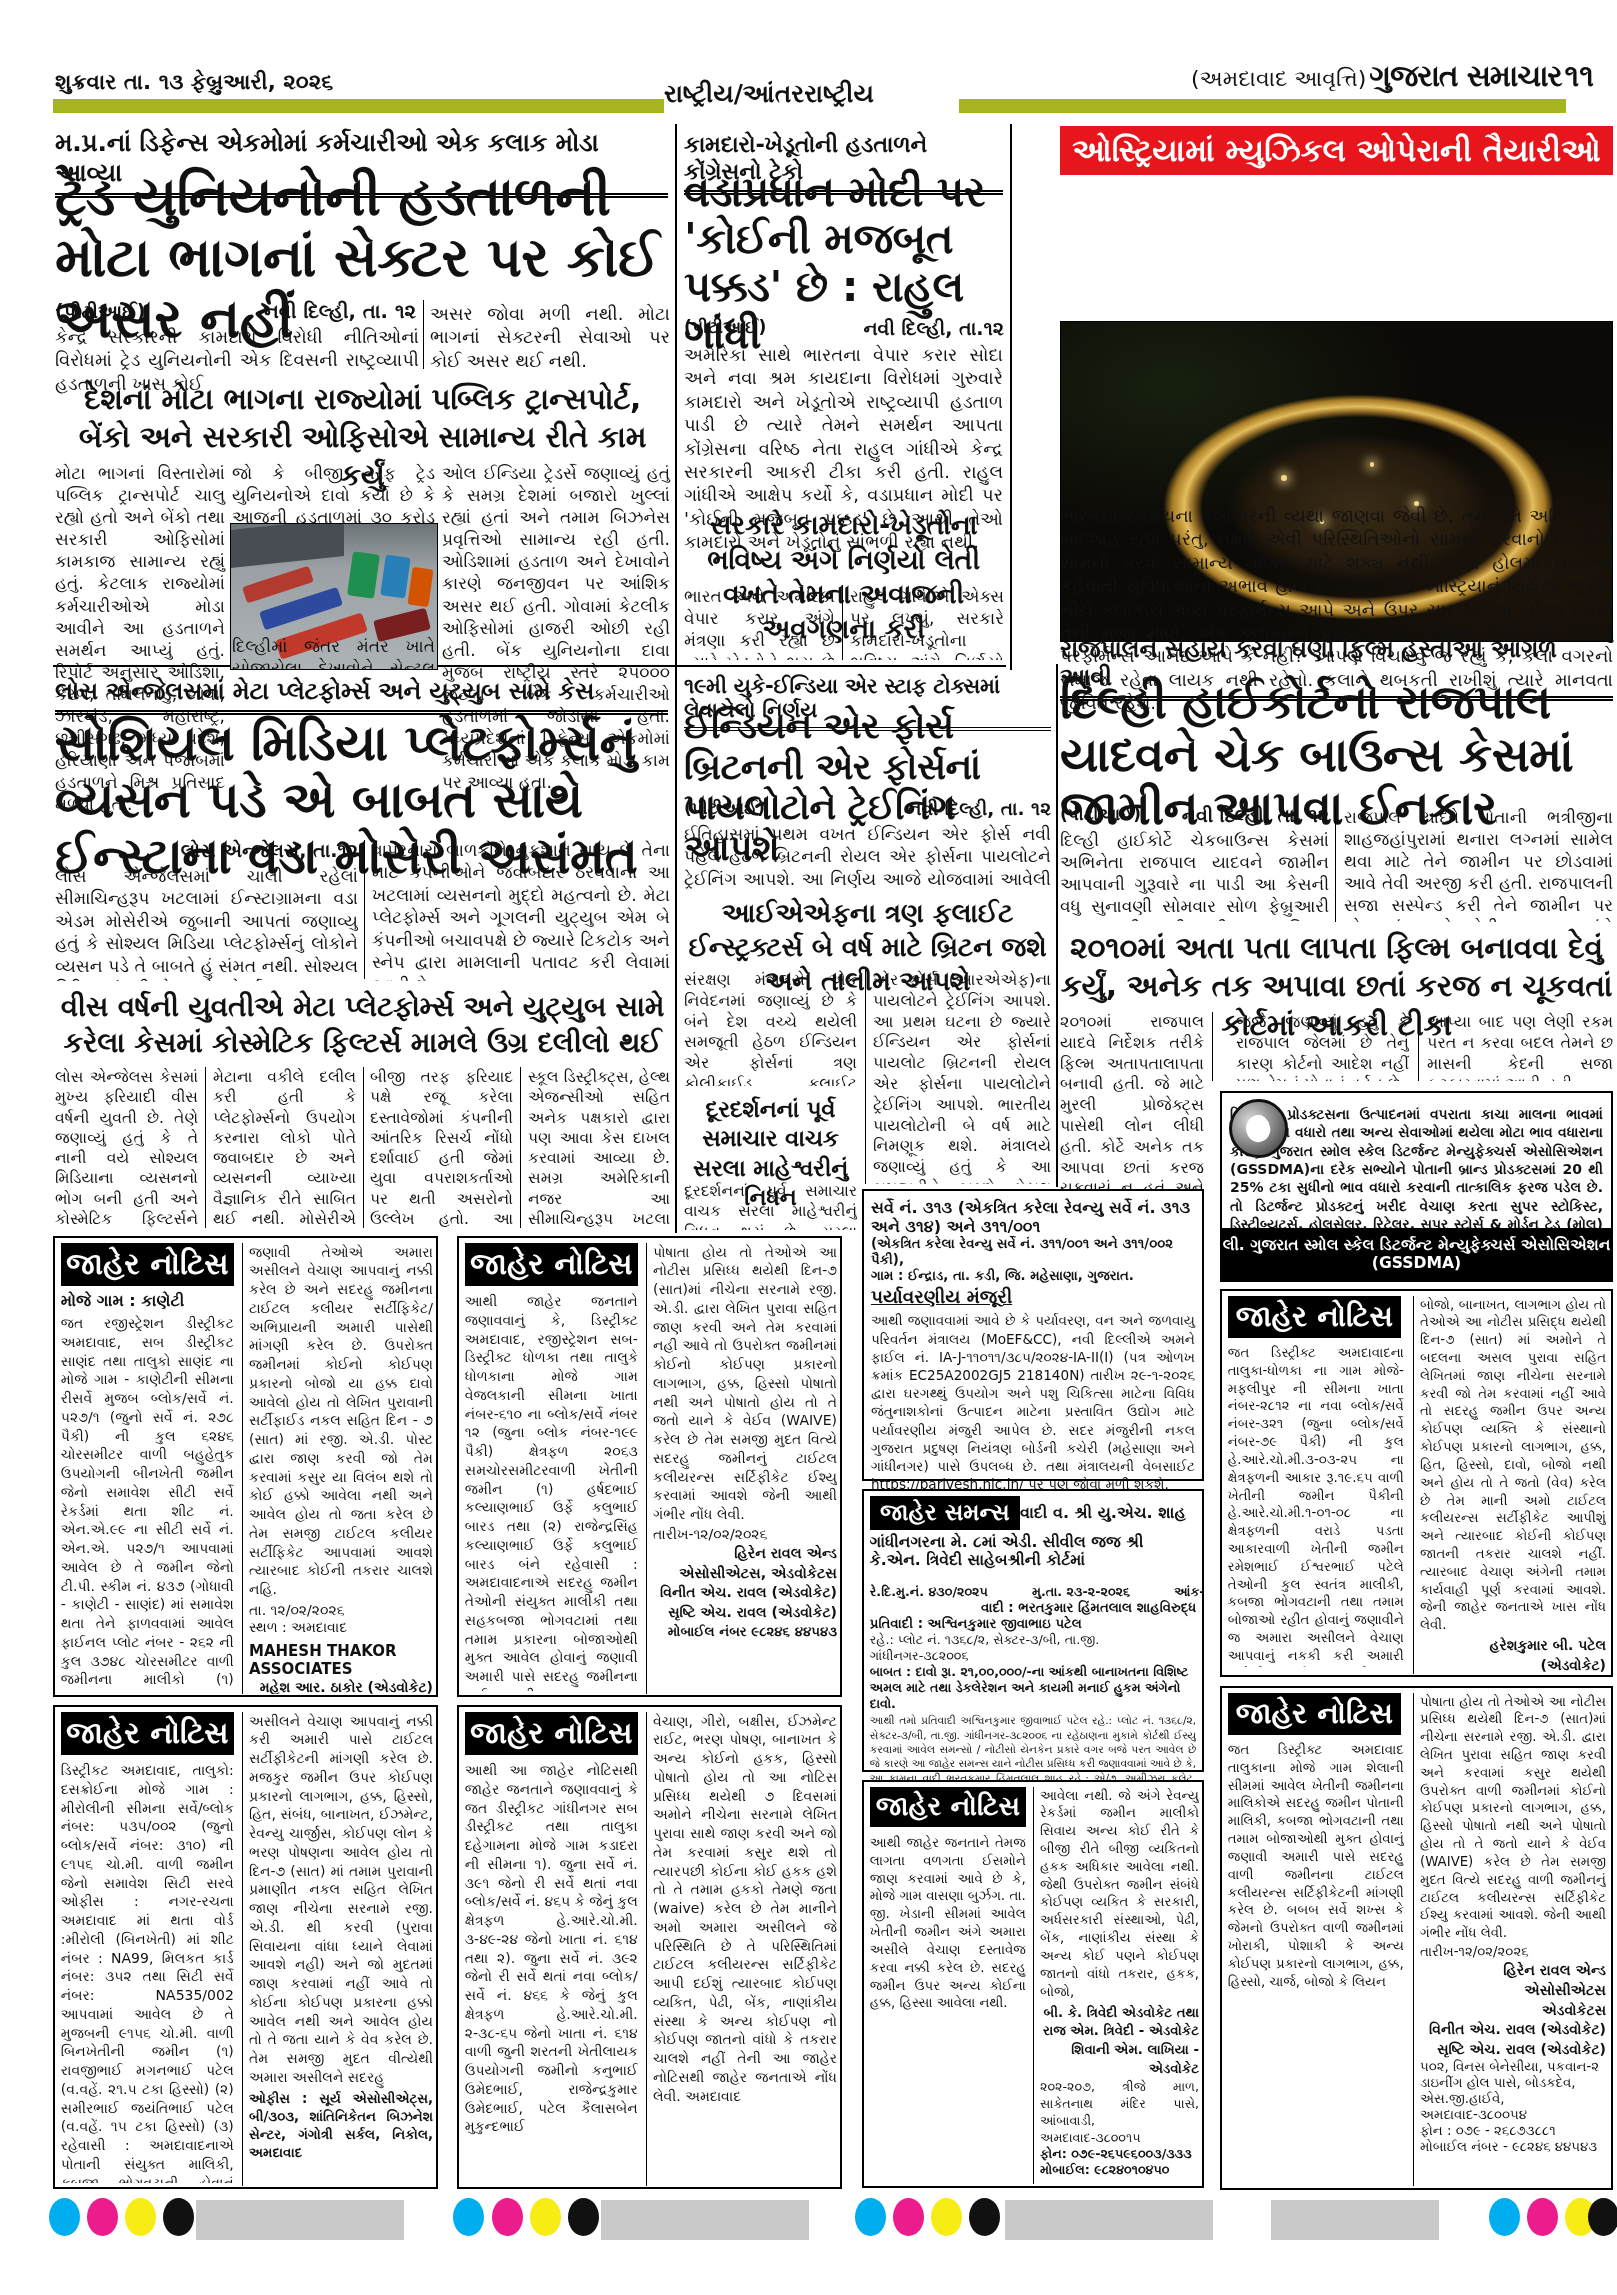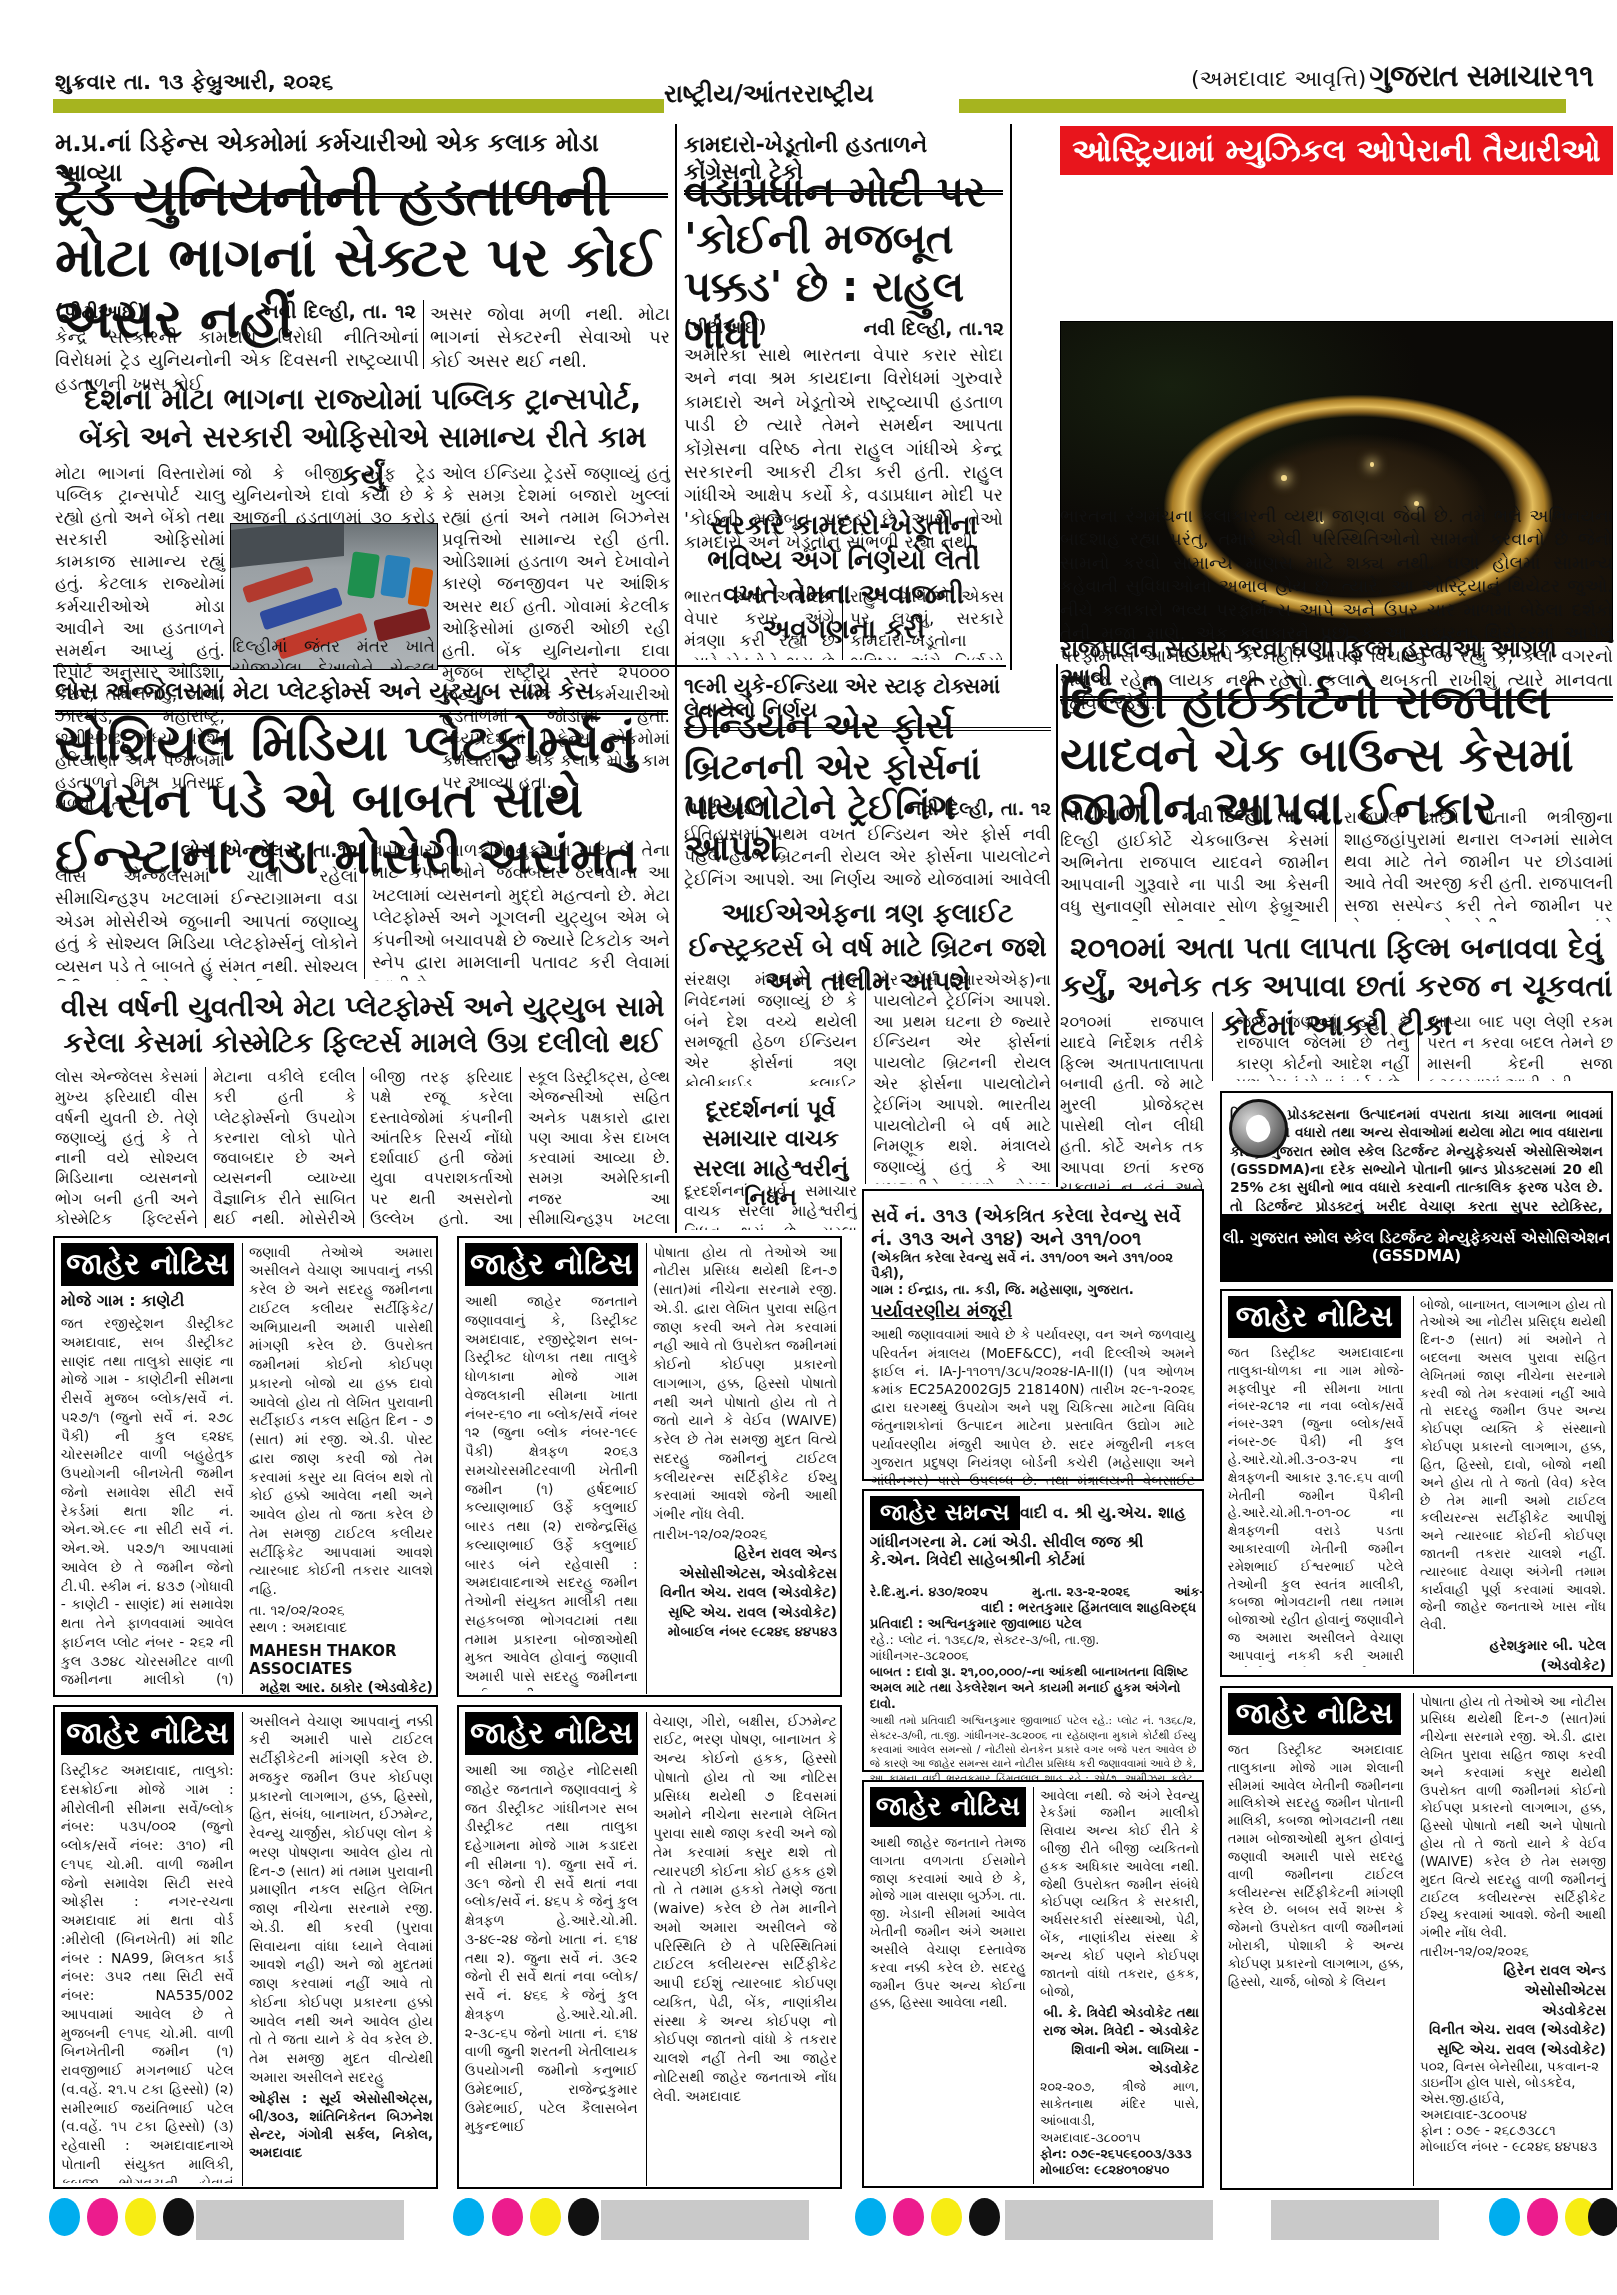--- a/index.html
+++ b/index.html
@@ -158,21 +158,21 @@
   <div class="abs vrule" style="left:1212px;top:1012px;height:69px;width:1.2px;"></div>
   <div class="abs body" style="left:1236px;top:1012px;width:173px;font-size:16px;height:69px;overflow:hidden;">જજે જણાવ્યું હતું કે રાજપાલ જેલમાં છે તેનું કારણ કોર્ટનો આદેશ નહીં પણ તેમનું પોતાનું વર્તન છે.</div>
   <div class="abs vrule" style="left:1418px;top:1012px;height:69px;width:1.2px;"></div>
   <div class="abs body" style="left:1427px;top:1012px;width:186px;font-size:16px;height:69px;overflow:hidden;">આપ્યા બાદ પણ લેણી રકમ પરત ન કરવા બદલ તેમને છ માસની કેદની સજા ફટકારવામાં આવી હતી.</div>
 
   <div class="abs nbox" style="left:1220px;top:1091px;width:393px;height:191px;padding:5.8px 8px;">
     <div class="seal" style="position:absolute;left:7px;top:5.8px;width:53px;height:53px;">
       <div class="map"></div>
     </div>
     <div class="ncol b" style="margin-top:5.8px;font-size:14px;line-height:1.32;">ડિટર્જન્ટ પ્રોડક્ટસના ઉત્પાદનમાં વપરાતા કાચા માલના ભાવમાં થયેલ તીવ્ર વધારો તથા અન્ય સેવાઓમાં થયેલા મોટા ભાવ વધારાના કારણે ગુજરાત સ્મોલ સ્કેલ ડિટર્જન્ટ મેન્યુફેક્ચર્સ એસોસિએશન (GSSDMA)ના દરેક સભ્યોને પોતાની બ્રાન્ડ પ્રોડક્ટસમાં 20 થી 25% ટકા સુધીનો ભાવ વધારો કરવાની તાત્કાલિક ફરજ પડેલ છે. તો ડિટર્જન્ટ પ્રોડક્ટનું ખરીદ વેચાણ કરતા સુપર સ્ટોકિસ્ટ, ડિસ્ટ્રીબ્યુટર્સ, હોલસેલર, રિટેલર, સુપર સ્ટોર્સ &amp; મોર્ડન ટ્રેડ (મોલ) e પ્લેટફોર્મ ઓપરેટર, તથા પ્રોડક્ટ્સના વપરાશકર્તા યુઝર્સે આ ભાવ વધારામાં સાથ સહકાર આપવા વિનંતી.</div>
-    <div style="position:absolute;left:0;bottom:0;width:100%;background:#000;color:#fff;font-weight:800;font-size:15.6px;text-align:center;padding:15px 0;">લી. ગુજરાત સ્મોલ સ્કેલ ડિટર્જન્ટ મેન્યુફેક્ચર્સ એસોસિએશન (GSSDMA)</div>
+    <div style="position:absolute;left:0;bottom:0;width:100%;background:#000;color:#fff;font-weight:800;font-size:15.6px;text-align:center;padding:8px 0;">લી. ગુજરાત સ્મોલ સ્કેલ ડિટર્જન્ટ મેન્યુફેક્ચર્સ એસોસિએશન (GSSDMA)</div>
   </div>
 
   <div class="abs nbox" style="left:53px;top:1236px;width:385px;height:461px;">
     <div class="nhead" style="position:absolute;left:5.8px;top:4.6px;width:173px;height:43px;font-size:30px;">જાહેર નોટિસ</div>
     <div class="b ctr" style="position:absolute;left:5.8px;top:53px;width:173px;font-size:16px;">મોજે ગામ : કાણેટી</div>
     <div class="ncol" style="position:absolute;left:5.8px;top:76px;width:173px;height:375px;font-size:14px;overflow:hidden;">જત રજીસ્ટ્રેશન ડીસ્ટ્રીકટ અમદાવાદ, સબ ડીસ્ટ્રીકટ સાણંદ તથા તાલુકો સાણંદ ના મોજે ગામ - કાણેટીની સીમના રીસર્વે મુજબ બ્લોક/સર્વે નં. ૫૨૭/૧ (જુનો સર્વે નં. ૨૭૮ પૈકી) ની કુલ ૬૨૪૬ ચોરસમીટર વાળી બહુહેતુક ઉપયોગની બીનખેતી જમીન જેનો સમાવેશ સીટી સર્વે રેકર્ડમાં થતા શીટ નં. એન.એ.૯૯ ના સીટી સર્વે નં. એન.એ. ૫૨૭/૧ આપવામાં આવેલ છે તે જમીન જેનો ટી.પી. સ્કીમ નં. ૪૩૭ (ગોધાવી - કાણેટી - સાણંદ) માં સમાવેશ થતા તેને ફાળવવામાં આવેલ ફાઈનલ પ્લોટ નંબર - ૨૬૨ ની કુલ ૩૭૪૮ ચોરસમીટર વાળી જમીનના માલીકો (૧) જીતેન્દ્રસિંહ માનસિંહ વાઘેલા (૨) નયનાબેન જીતેન્દ્રસિંહ વાઘેલા (૩) અંજનાબા જીતેન્દ્રસિંહ વાઘેલાની દિકરી તે વીરભદ્રસિંહ</div>
     <div class="colrule" style="position:absolute;left:187px;top:4.6px;height:451px;"></div>
     <div style="position:absolute;left:194px;top:4.6px;width:184px;height:451px;overflow:hidden;">
       <div class="ncol" style="font-size:14px;">જણાવી તેઓએ અમારા અસીલને વેચાણ આપવાનું નક્કી કરેલ છે અને સદરહુ જમીનના ટાઈટલ કલીયર સર્ટીફિકેટ/અભિપ્રાયની અમારી પાસેથી માંગણી કરેલ છે. ઉપરોક્ત જમીનમાં કોઈનો કોઈપણ પ્રકારનો બોજો યા હક્ક દાવો આવેલો હોય તો લેખિત પુરાવાની સર્ટીફાઈડ નકલ સહિત દિન - ૭ (સાત) માં રજી. એ.ડી. પોસ્ટ દ્વારા જાણ કરવી જો તેમ કરવામાં કસુર યા વિલંબ થશે તો કોઈ હક્કો આવેલા નથી અને આવેલ હોય તો જતા કરેલ છે તેમ સમજી ટાઈટલ કલીયર સર્ટીફિકેટ આપવામાં આવશે ત્યારબાદ કોઈની તકરાર ચાલશે નહિ.</div>
       <div style="font-size:14px;margin-top:3.5px;">તા. ૧૨/૦૨/૨૦૨૬</div>
@@ -209,21 +209,21 @@
   </div>
 
   <div class="abs nbox" style="left:457px;top:1705px;width:385px;height:484px;">
     <div class="nhead" style="position:absolute;left:5.8px;top:4.6px;width:173px;height:43px;font-size:30px;">જાહેર નોટિસ</div>
     <div class="ncol" style="position:absolute;left:5.8px;top:54px;width:173px;height:422px;font-size:14px;overflow:hidden;">આથી આ જાહેર નોટિસથી જાહેર જનતાને જણાવવાનું કે જત ડીસ્ટ્રીકટ ગાંધીનગર સબ ડીસ્ટ્રીકટ તથા તાલુકા દહેગામના મોજે ગામ કડાદરા ની સીમના ૧). જુના સર્વે નં. ૩૯૧ જેનો રી સર્વે થતાં નવા બ્લોક/સર્વે નં. ૪૬૫ કે જેનું કુલ ક્ષેત્રફળ હે.આરે.ચો.મી. ૩-૪૯-૨૪ જેનો ખાતા નં. ૬૧૪ તથા ૨). જુના સર્વે નં. ૩૯૨ જેનો રી સર્વે થતાં નવા બ્લોક/સર્વે નં. ૪૬૬ કે જેનું કુલ ક્ષેત્રફળ હે.આરે.ચો.મી. ૨-૩૮-૬૫ જેનો ખાતા નં. ૬૧૪ વાળી જુની શરતની ખેતીલાયક ઉપયોગની જમીનો કનુભાઈ ઉમેદભાઈ, રાજેન્દ્રકુમાર ઉમેદભાઈ, પટેલ કૈલાસબેન મુકુન્દભાઈ</div>
     <div class="colrule" style="position:absolute;left:187px;top:4.6px;height:474px;"></div>
     <div class="ncol" style="position:absolute;left:194px;top:4.6px;width:184px;height:474px;font-size:14px;overflow:hidden;">વેચાણ, ગીરો, બક્ષીસ, ઈઝમેન્ટ રાઈટ, ભરણ પોષણ, બાનાખત કે અન્ય કોઈનો હકક, હિસ્સો પોષાતો હોય તો આ નોટિસ પ્રસિધ્ધ થયેથી ૭ દિવસમાં અમોને નીચેના સરનામે લેખિત પુરાવા સાથે જાણ કરવી અને જો તેમ કરવામાં કસુર થશે તો ત્યારપછી કોઈના કોઈ હકક હશે તો તે તમામ હકકો તેમણે જતા (waive) કરેલ છે તેમ માનીને અમો અમારા અસીલને જે પરિસ્થિતિ છે તે પરિસ્થિતિમાં ટાઈટલ કલીયરન્સ સર્ટિફીકેટ આપી દઈશું ત્યારબાદ કોઈપણ વ્યકિત, પેઢી, બેંક, નાણાંકીય સંસ્થા કે અન્ય કોઈપણ નો કોઈપણ જાતનો વાંધો કે તકરાર ચાલશે નહીં તેની આ જાહેર નોટિસથી જાહેર જનતાએ નોંધ લેવી. અમદાવાદ</div>
   </div>
 
   <div class="abs nbox" style="left:862px;top:1189px;width:342px;height:292px;padding:4.6px 7px;">
-    <div class="b ctr" style="font-size:19px;margin-top:8px;">સર્વે નં. ૩૧૩ (એકત્રિત કરેલા રેવન્યુ સર્વે નં. ૩૧૩ અને ૩૧૪) અને ૩૧૧/૦૦૧</div>
+    <div class="b ctr" style="font-size:16px;margin-top:2px;">સર્વે નં. ૩૧૩ (એકત્રિત કરેલા રેવન્યુ સર્વે નં. ૩૧૩ અને ૩૧૪) અને ૩૧૧/૦૦૧</div>
     <div class="b ctr" style="font-size:13.3px;">(એકત્રિત કરેલા રેવન્યુ સર્વે નં. ૩૧૧/૦૦૧ અને ૩૧૧/૦૦૨ પૈકી),</div>
     <div class="b ctr" style="font-size:13.3px;">ગામ : ઈન્દ્રાડ, તા. કડી, જિ. મહેસાણા, ગુજરાત.</div>
     <div class="b ctr" style="font-size:18.5px;text-decoration:underline;margin-top:2.3px;">પર્યાવરણીય મંજૂરી</div>
     <div class="ncol" style="font-size:13.6px;margin-top:3.5px;">આથી જણાવવામાં આવે છે કે પર્યાવરણ, વન અને જળવાયુ પરિવર્તન મંત્રાલય (MoEF&amp;CC), નવી દિલ્લીએ અમને ફાઈલ નં. IA-J-૧૧૦૧૧/૩૮૫/૨૦૨૪-IA-II(I) (પત્ર ઓળખ ક્રમાંક EC25A2002GJ5 218140N) તારીખ ૨૯-૧-૨૦૨૬ દ્વારા ઘરગથ્થું ઉપયોગ અને પશુ ચિકિત્સા માટેના વિવિધ જંતુનાશકોનાં ઉત્પાદન માટેના પ્રસ્તાવિત ઉદ્યોગ માટે પર્યાવરણીય મંજુરી આપેલ છે. સદર મંજુરીની નકલ ગુજરાત પ્રદુષણ નિયંત્રણ બોર્ડની કચેરી (મહેસાણા અને ગાંધીનગર) પાસે ઉપલબ્ધ છે. તથા મંત્રાલયની વેબસાઈટ https://parivesh.nic.in/ પર પણ જોવા મળી શકશે.</div>
   </div>
 
   <div class="abs nbox" style="left:862px;top:1489px;width:342px;height:283px;padding:4.6px 5.8px;">
     <div style="display:flex;align-items:stretch;">
       <div class="nhead" style="width:46%;height:34px;font-size:23px;">જાહેર સમન્સ</div>
       <div class="b ctr" style="width:54%;font-size:16px;align-self:center;">વાદી વ. શ્રી યુ.એચ. શાહ</div>

